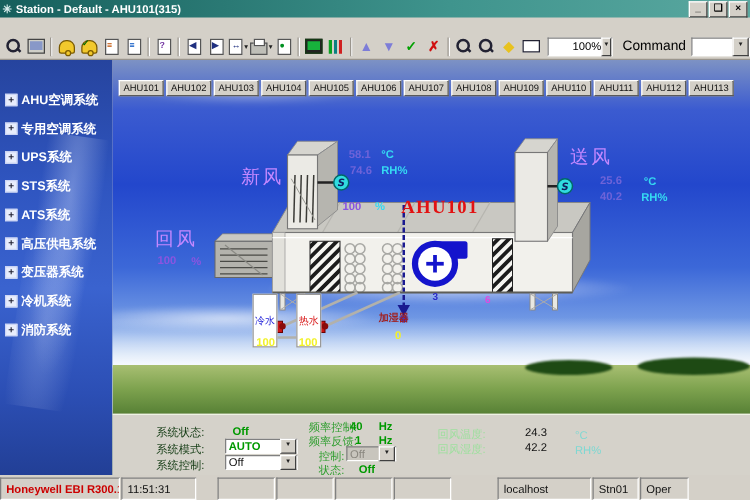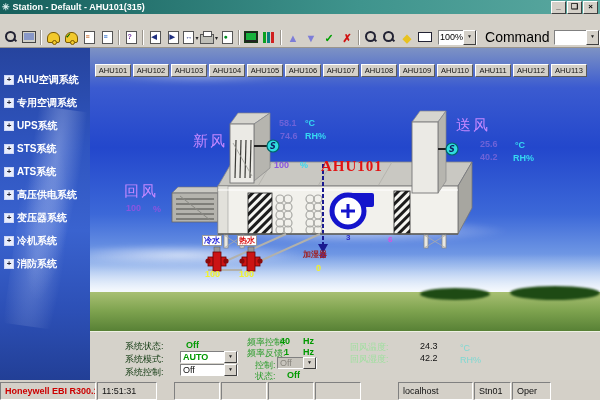--- a/index.html
+++ b/index.html
@@ -38,25 +38,25 @@
   .ic-monitor-green{width:12px;height:10px;border:1px solid #143814;background:#222;}
   .ic-monitor-green::after{content:"";position:absolute;left:1px;top:1px;right:1px;bottom:2px;background:#17b23c;}
   .ic-printer{width:13px;height:8px;background:#bfbfb8;border:1px solid #555;margin-top:3px;}
   .ic-printer::before{content:"";position:absolute;left:2px;top:-4px;width:7px;height:4px;background:#fff;border:1px solid #555;}
   .ic-bars{width:12px;height:11px;background:linear-gradient(90deg,#0aa020 0 3px,transparent 3px 4px,#0a8080 4px 7px,transparent 7px 8px,#d02020 8px 11px,transparent 11px);}
   .ic-zoombox{width:12px;height:8px;border:1px solid #223;background:#fff;}
   .ic-mag{width:12px;height:12px;}
   .ic-mag::before{content:"";position:absolute;left:0;top:0;width:7px;height:7px;border:2px solid #223;border-radius:50%;}
   .ic-mag::after{content:"";position:absolute;left:8px;top:8px;width:4px;height:2px;background:#223;transform:rotate(45deg);}
   .tool-combo{display:inline-flex;align-items:center;height:15px;background:#fff;border:1px solid;
-    border-color:#808080 #fff #fff #808080;font-size:9px;padding-left:1px;box-sizing:border-box;}
+    border-color:#808080 #fff #fff #808080;font-size:9px;padding-left:19px;box-sizing:border-box;}
   .dd-btn{width:11px;height:100%;margin-left:auto;background:#d4d0c8;border:1px solid;border-color:#fff #404040 #404040 #fff;
     font-size:5px;text-align:center;line-height:11px;color:#222;}
   #zoom-combo{width:52px;margin-left:4px;}
-  #command-label{font-size:14px;margin:0 4px 0 8px;}
+  #command-label{font-size:11px;margin:0 4px 0 8px;}
   #command-combo{width:150px;}
   
   #main{position:absolute;left:0;top:48px;width:600px;height:332px;}
   #sidebar{position:absolute;left:0;top:0;width:90px;height:332px;overflow:hidden;
     background:linear-gradient(180deg,#26449e 0%,#2f55c0 30%,#3a63cf 55%,#2c4fb5 80%,#223f96 100%);}
   #sidebar .wm{position:absolute;left:18px;top:60px;width:60px;height:220px;
     background:radial-gradient(ellipse at 50% 20%,rgba(220,230,255,.35),rgba(220,230,255,0) 60%),
                radial-gradient(ellipse at 40% 70%,rgba(220,230,255,.25),rgba(220,230,255,0) 55%);
     transform:rotate(8deg);}
   #side-items{position:absolute;left:4px;top:20px;right:0;}
@@ -79,21 +79,21 @@
   
   .g{position:absolute;white-space:nowrap;}
   .cjk{color:#c488ff;font-size:15px;font-weight:normal;letter-spacing:2px;}
   .val{color:#6e63d8;font-size:9px;font-weight:bold;}
   .unit{color:#35d9f2;font-size:9px;font-weight:bold;}
   .pval{color:#8a55e0;font-size:9px;font-weight:bold;}
   .yval{color:#f2f22a;font-size:9px;font-weight:bold;}
   .sval{color:#2a2ac8;font-size:8px;font-weight:bold;}
   .mval{color:#e049e0;font-size:8px;font-weight:bold;}
   .unit-title{color:#e21212;font-size:15px;font-weight:bold;font-family:"Liberation Serif",serif;letter-spacing:1px;}
-  .vlabel{font-size:8px;font-weight:bold;background:#fff;border:1px solid #999;padding:0 1px;line-height:9px;}
+  .vlabel{font-size:8px;font-weight:normal;background:#fff;border:1px solid #999;padding:16px 1px;line-height:9px;}
   .vlabel.cw{color:#2222d8;}
   .vlabel.hw{color:#d81414;}
   .hum-label{color:#a02020;font-size:8px;font-weight:bold;}
   
   #panel{position:absolute;left:0;top:283px;width:510px;height:49px;background:#d5d2ca;
     border-top:1px solid #eef2e4;font-size:9px;}
   .p{position:absolute;white-space:nowrap;}
   .plab{color:#123a12;}
   .plab2{color:#2f9e2f;}
   .plab3{color:#9fdf9f;}

